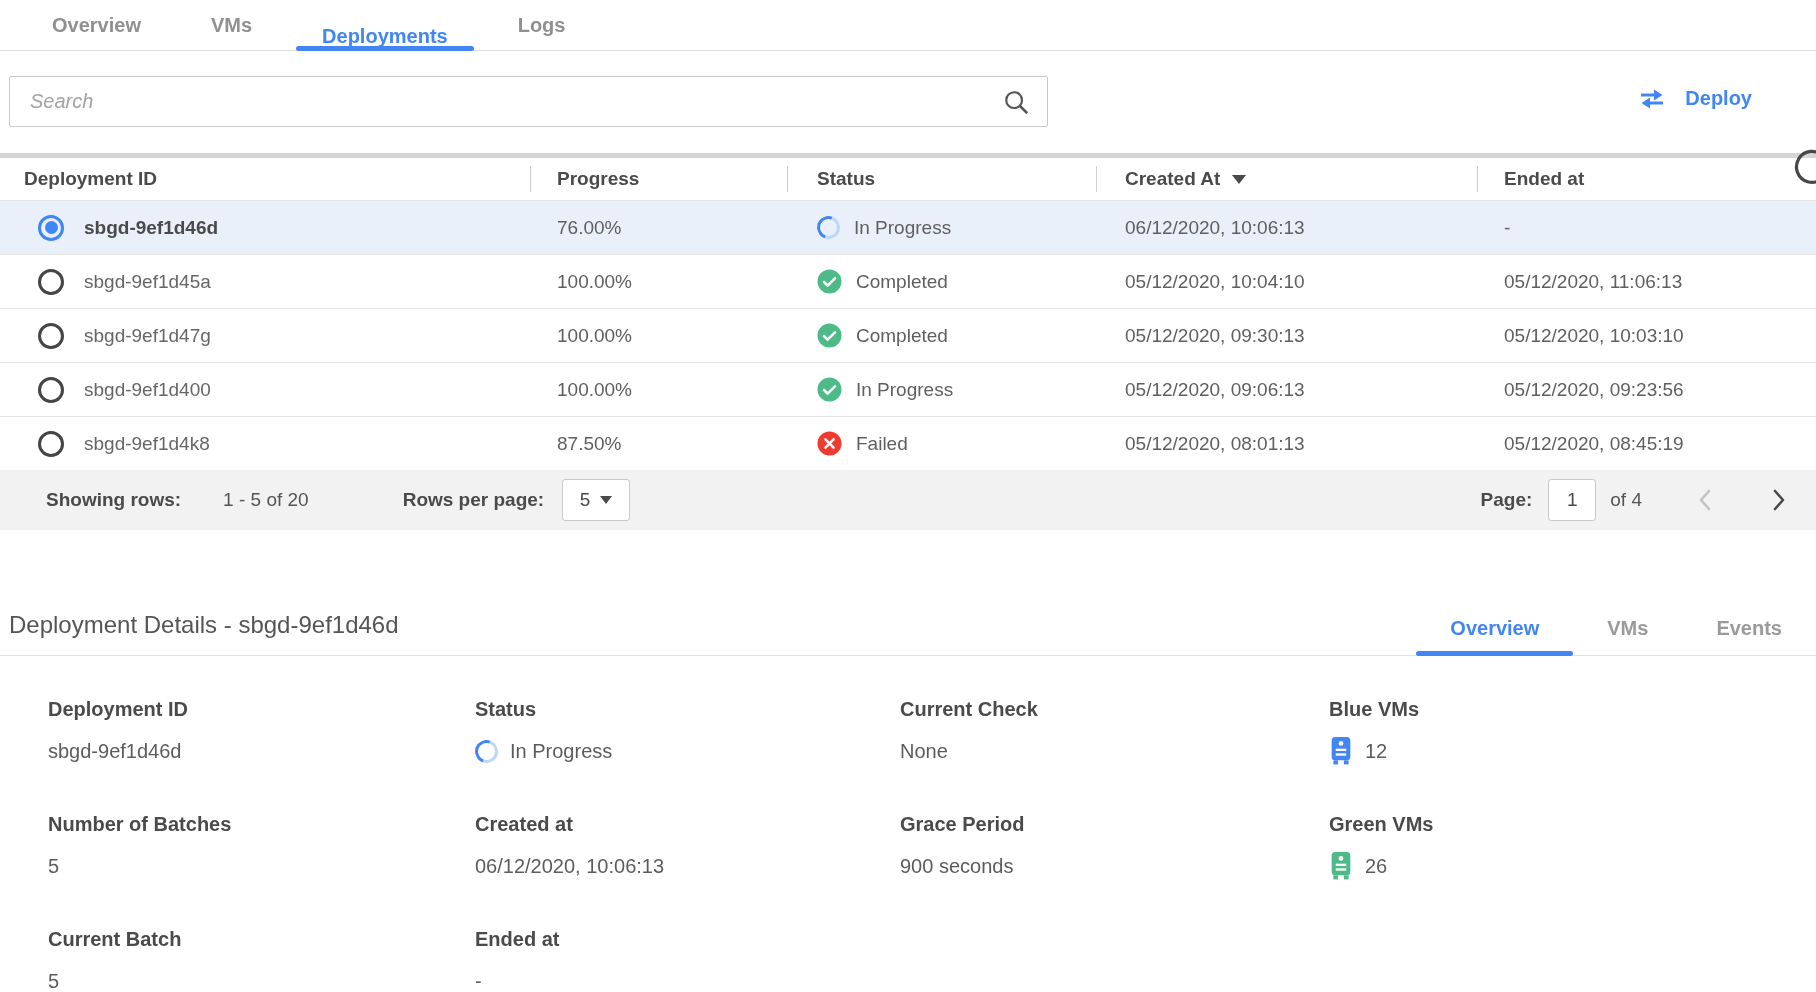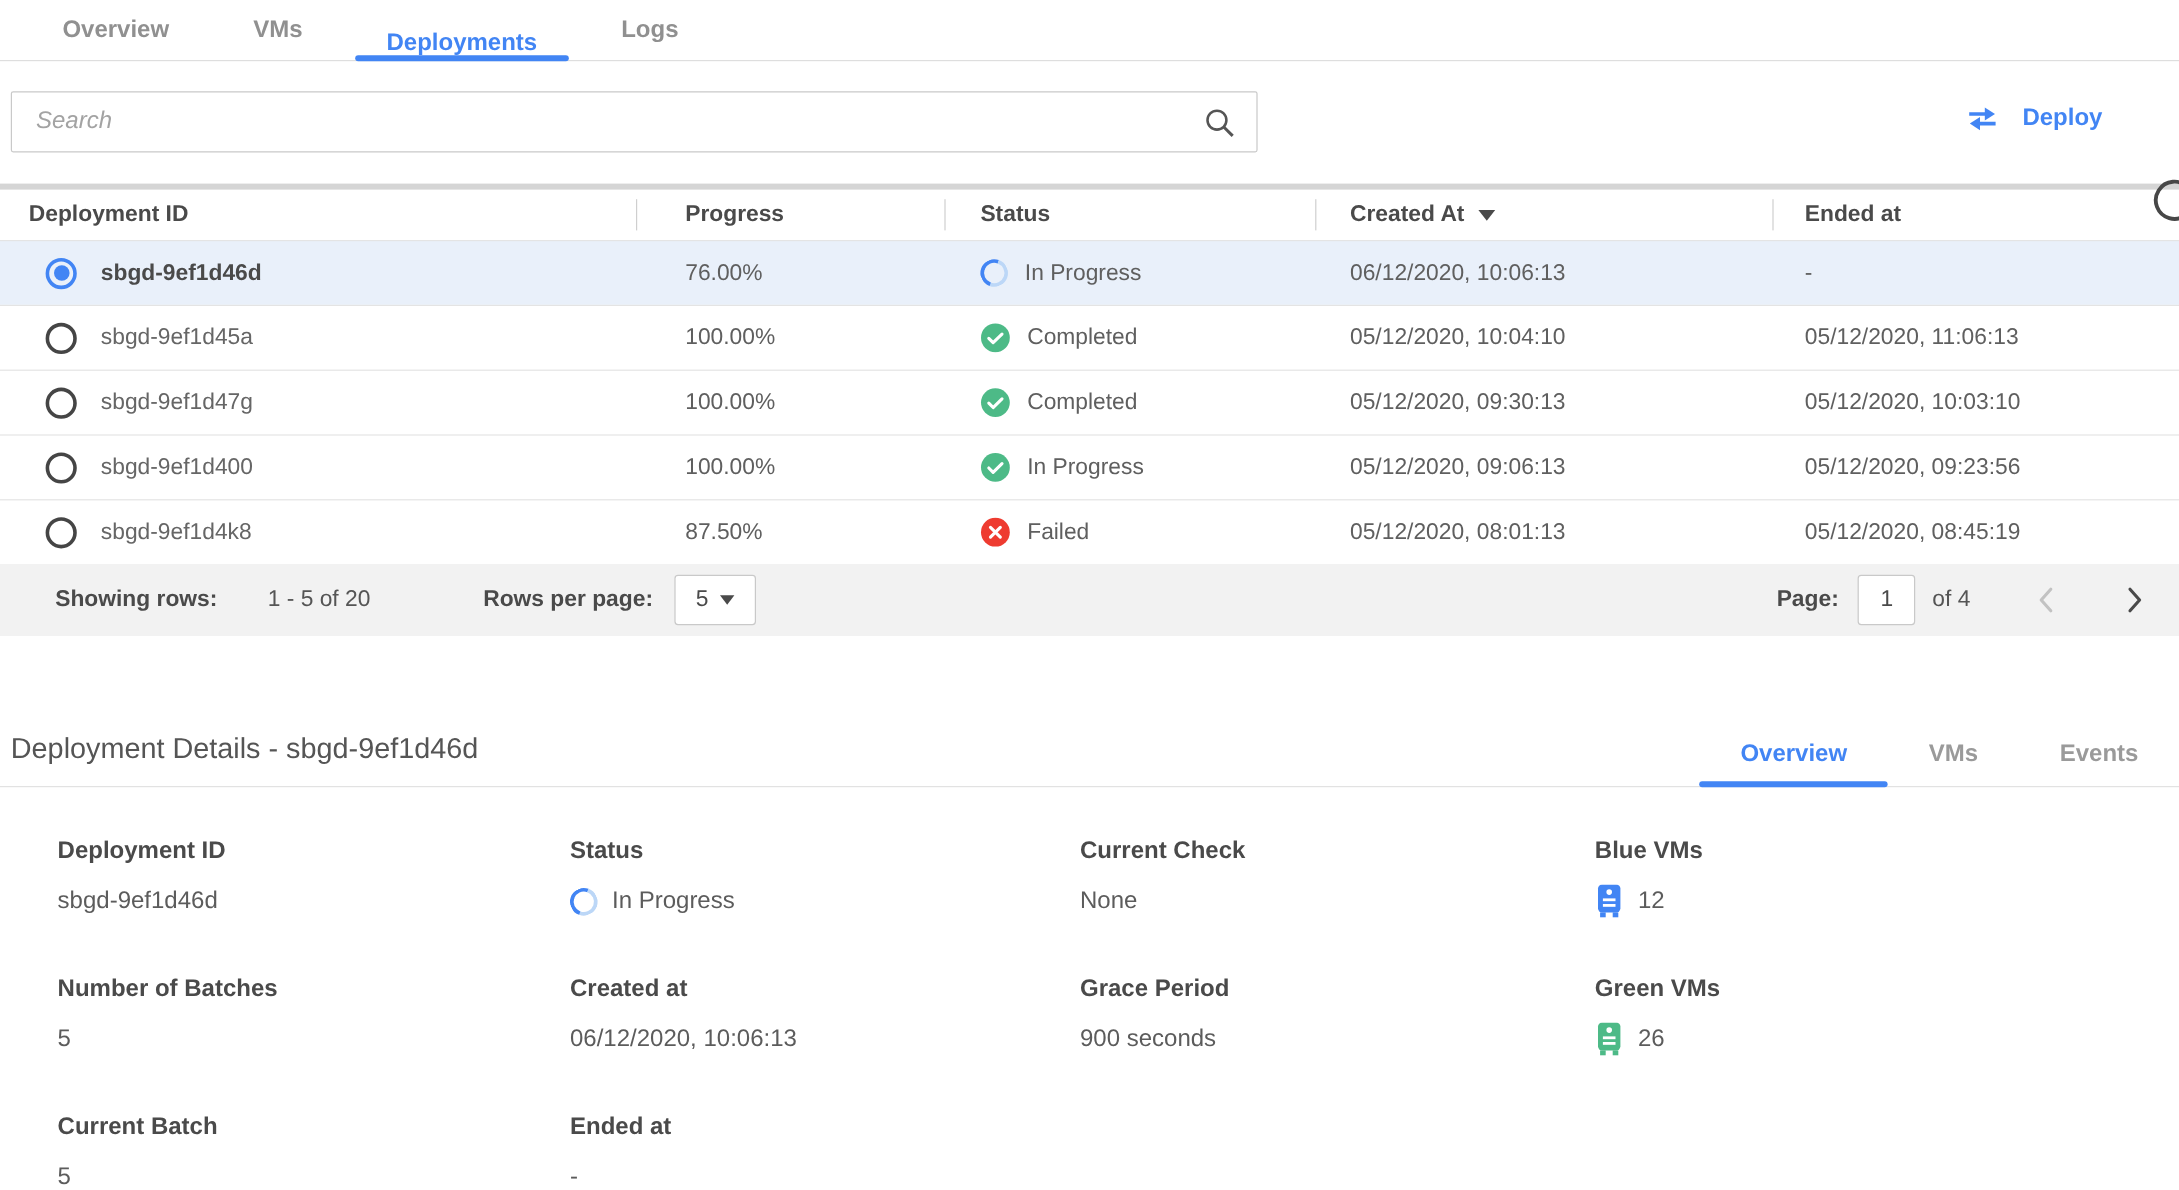--- a/index.html
+++ b/index.html
@@ -27,21 +27,21 @@
                 background:none; border:none; color:#4285f4; font-family:"Liberation Sans",sans-serif;
                 font-size:20px; font-weight:bold; cursor:pointer; }
   .refresh-partial { position:absolute; left:1792px; top:96px; width:40px; height:40px; }
 
   
   .table { margin-top:26px; border-top:5px solid #d5d5d5; }
   .thead, .trow { display:grid; grid-template-columns:530px 257px 309px 381px auto; align-items:center; }
   .thead { height:42px; font-size:19px; font-weight:bold; color:#4a4a4a; }
   .th { position:relative; height:100%; display:flex; align-items:center; }
   .th .sep { position:absolute; left:0; top:8px; bottom:8px; width:1px; background:#cfcfcf; }
-  .th1 { padding-left:24px; } .th2,.c2 { padding-left:41px; } .th3,.c3 { padding-left:30px; }
+  .th1 { padding-left:24px; } .th2,.c2 { padding-left:27px; } .th3,.c3 { padding-left:30px; }
   .th4,.c4 { padding-left:29px; } .th5,.c5 { padding-left:27px; }
   .caret-down { width:0; height:0; border-left:7px solid transparent; border-right:7px solid transparent;
                 border-top:9px solid #4a4a4a; margin-left:12px; }
   .trow { height:54px; border-top:1px solid #e4e4e4; font-size:19px; color:#5f5f5f; cursor:pointer; }
   .trow:last-of-type { border-bottom:1px solid #e4e4e4; }
   .trow.selected { background:#e9f0fa; }
   .c1 { padding-left:38px; display:flex; align-items:center; gap:20px; }
   .c3 { display:flex; align-items:center; gap:14px; }
   .rid { color:#666; }
   .trow.selected .rid { color:#4a4a4a; font-weight:bold; }

